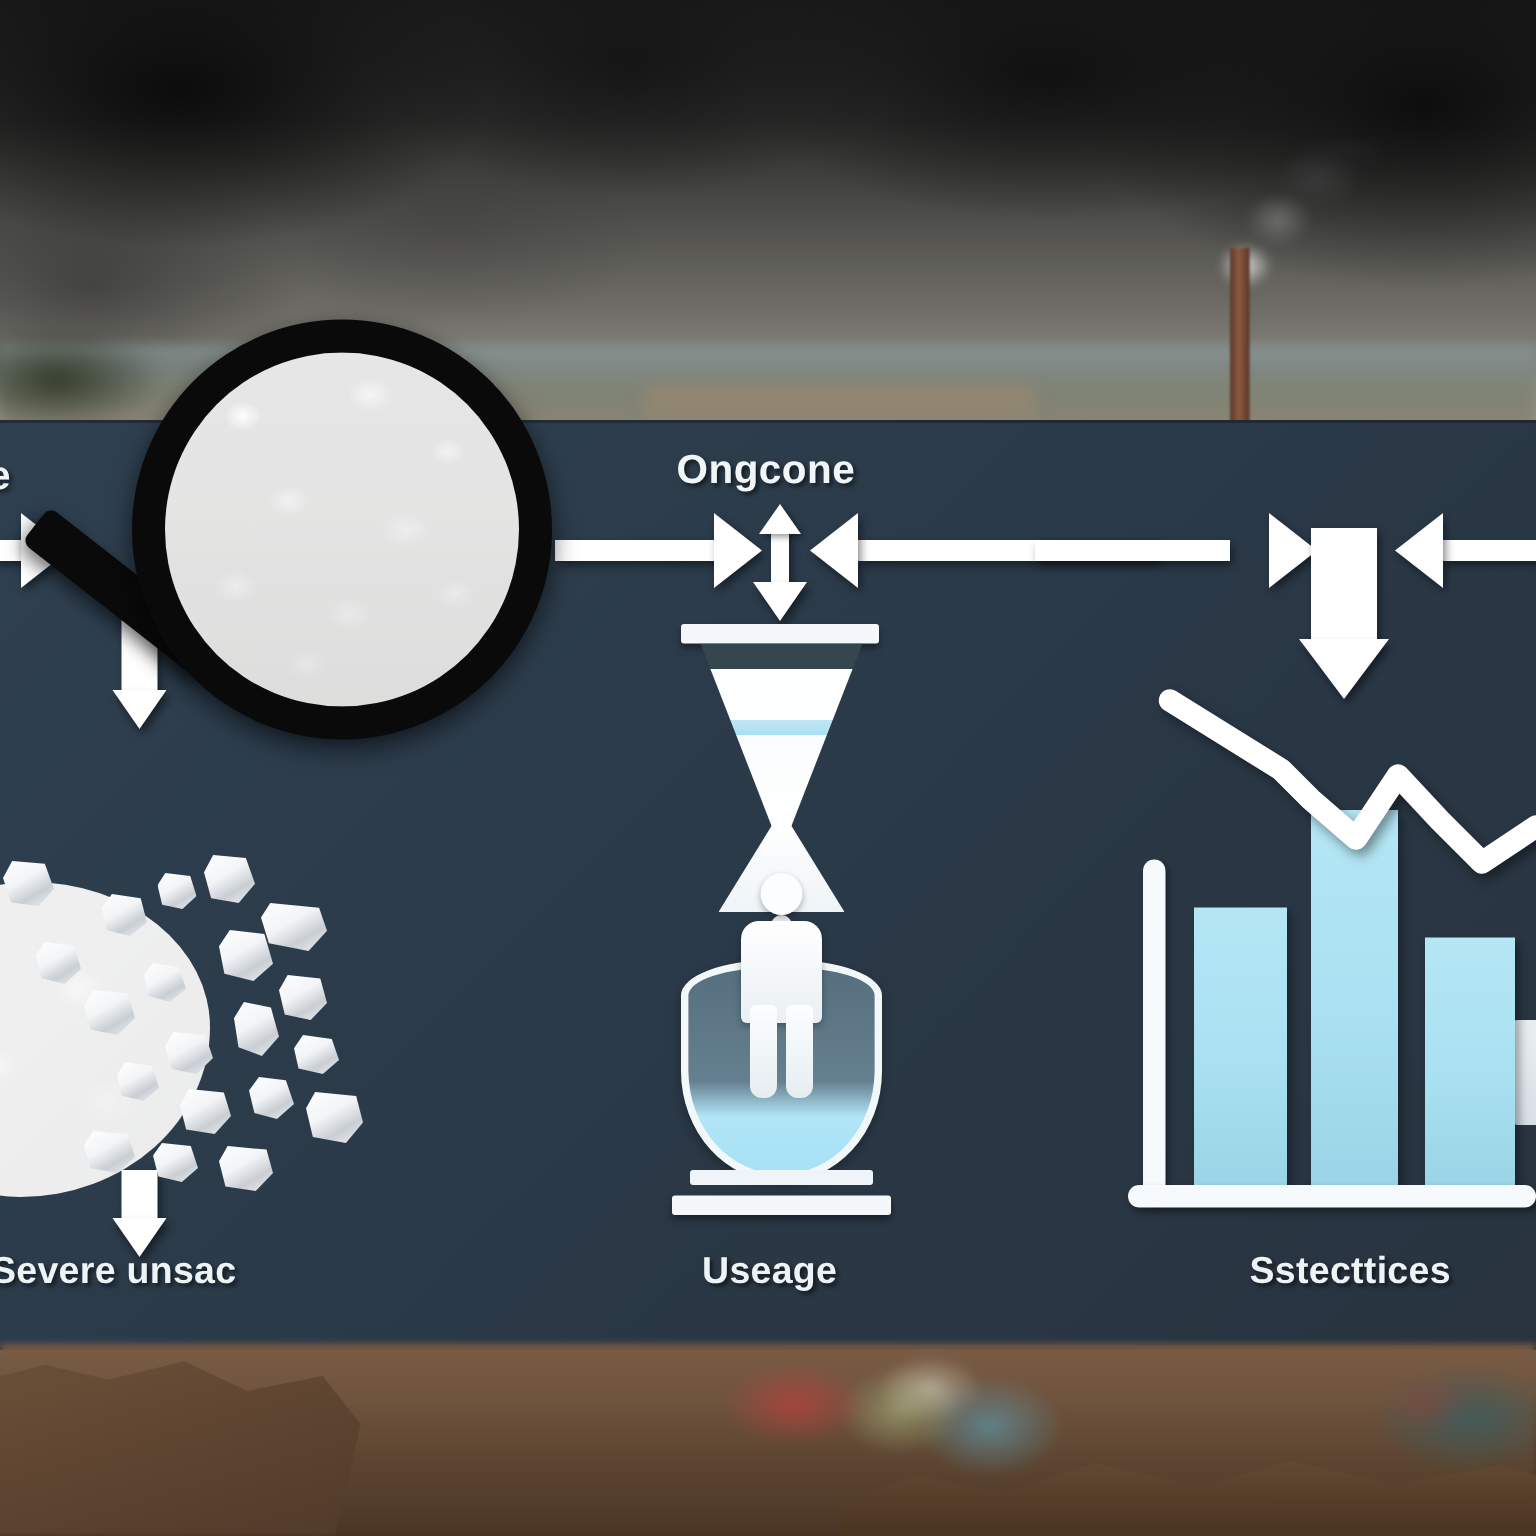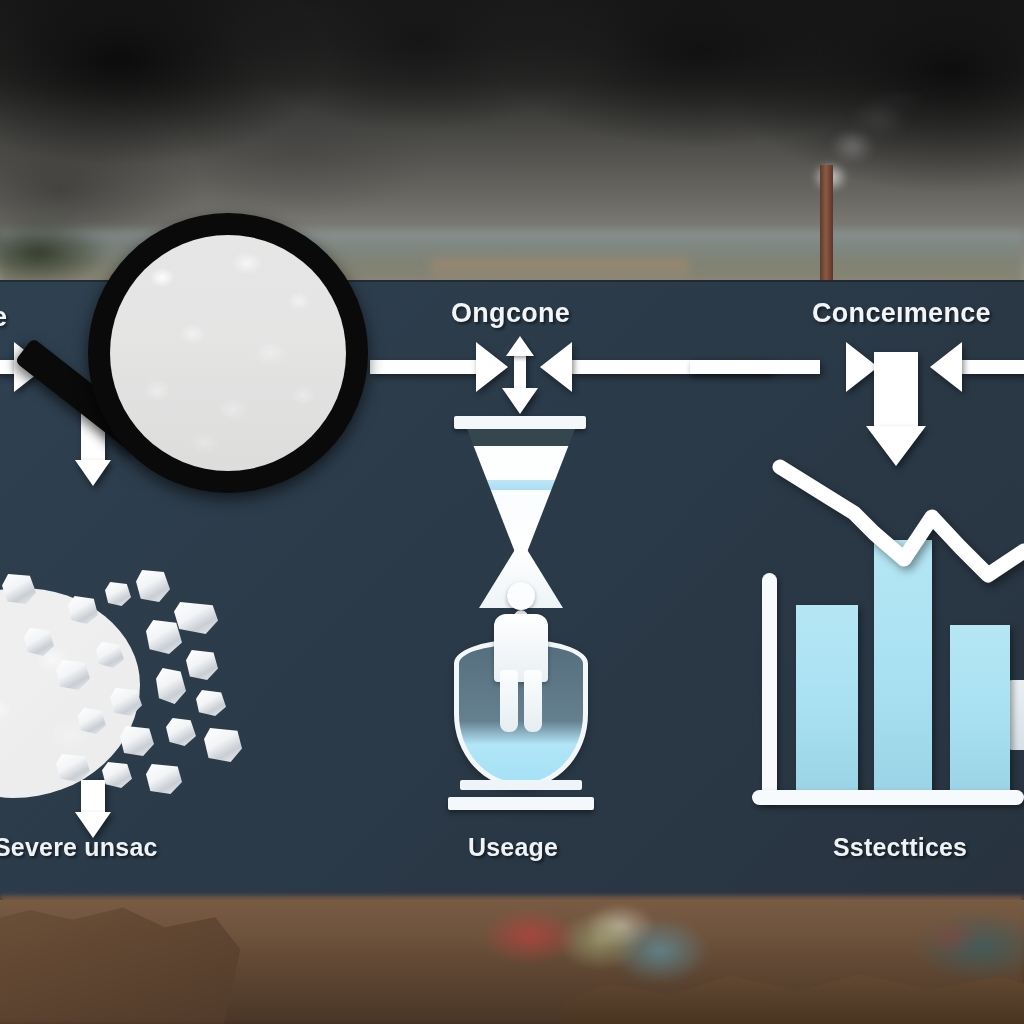--- a/index.html
+++ b/index.html
@@ -452,21 +452,20 @@
   <div class="road-streak"></div>
   <div class="stack-plume"></div>
   <div class="stack"></div>
 
   <div class="panel">
     <div class="panel-edge-top"></div>
     <div class="panel-edge-bottom"></div>
 
     <div class="stage-label" style="left:-8px; top:22px;">e</div>
     <div class="stage-label" style="left:451px; top:18px;">Ongcone</div>
-    <div class="stage-label" style="left:812px; top:18px;">Conceımence</div>
 
     <div class="h-arrow" style="left:-6px; top:80px; width:22px;"></div>
     <div class="arrow-head-right" style="left:14px; top:62px;"></div>
 
     <div class="h-arrow" style="left:370px; top:80px; width:122px;"></div>
     <div class="arrow-head-right" style="left:476px; top:62px;"></div>
 
     <div class="h-arrow" style="left:572px; top:80px; width:200px;"></div>
     <div class="arrow-head-left" style="left:540px; top:62px;"></div>
 

